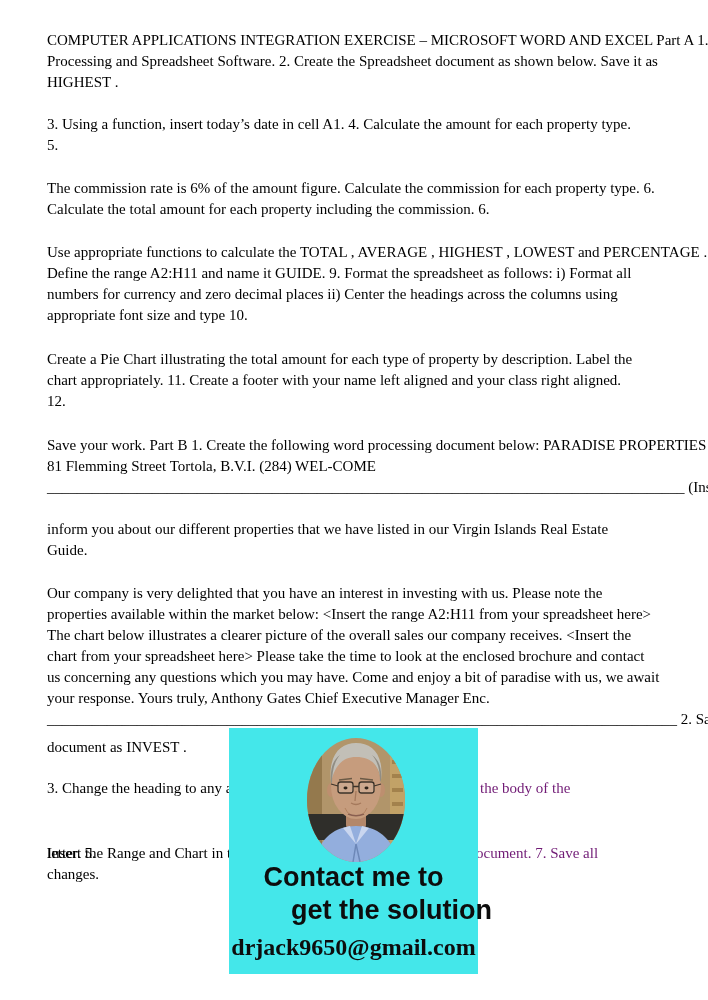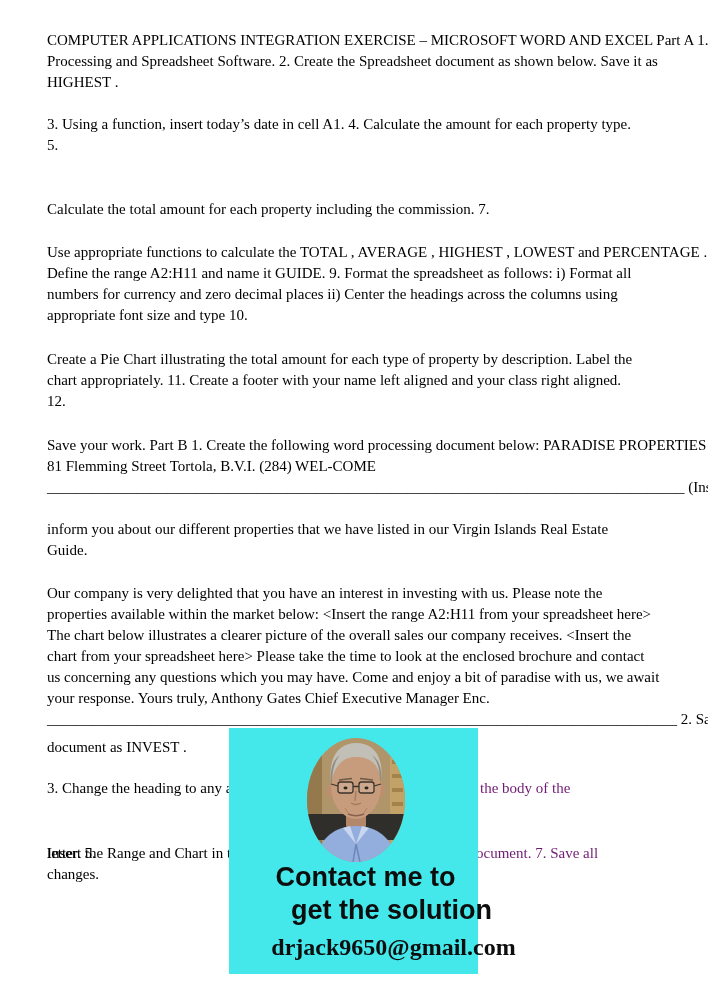--- a/index.html
+++ b/index.html
@@ -60,37 +60,38 @@
     font-weight: 700;
     font-size: 27px;
     line-height: 33px;
   }
   .wm-serif {
     font-family: "Liberation Serif", serif;
     font-weight: 700;
     font-size: 24px;
     line-height: 32px;
   }
-  .wm-line1 { top: 133px; padding-left: 12px; }
+  .wm-line1 { top: 133px; }
   .wm-line2 { top: 166px; margin-left: 38px; }
-  .wm-email { top: 203px; padding-left: 40px; }
+  .wm-email { top: 203px; }
 </style>
 </head>
 <body>
 
 <div class="page">
 
   <div class="doc-line" style="top:30px">COMPUTER APPLICATIONS INTEGRATION EXERCISE – MICROSOFT WORD AND EXCEL Part A 1. Laun</div>
   <div class="doc-line" style="top:51px">Processing and Spreadsheet Software. 2. Create the Spreadsheet document as shown below. Save it as</div>
   <div class="doc-line" style="top:72px">HIGHEST .</div>
 
   <div class="doc-line" style="top:114px">3. Using a function, insert today’s date in cell A1. 4. Calculate the amount for each property type.</div>
   <div class="doc-line" style="top:135px">5.</div>
 
-  <div class="doc-line" style="top:199px">Calculate the total amount for each property including the commission. 7.</div>
+  <div class="doc-line" style="top:178px">The commission rate is 6% of the amount figure. Calculate the commission for each property type. 6.</div>
+  <div class="doc-line" style="top:199px">Calculate the total amount for each property including the commission. 6.</div>
 
   <div class="doc-line" style="top:242px">Use appropriate functions to calculate the TOTAL , AVERAGE , HIGHEST , LOWEST and PERCENTAGE . 8.</div>
   <div class="doc-line" style="top:263px">Define the range A2:H11 and name it GUIDE. 9. Format the spreadsheet as follows: i) Format all</div>
   <div class="doc-line" style="top:284px">numbers for currency and zero decimal places ii) Center the headings across the columns using</div>
   <div class="doc-line" style="top:305px">appropriate font size and type 10.</div>
 
   <div class="doc-line" style="top:349px">Create a Pie Chart illustrating the total amount for each type of property by description. Label the</div>
   <div class="doc-line" style="top:370px">chart appropriately. 11. Create a footer with your name left aligned and your class right aligned.</div>
   <div class="doc-line" style="top:391px">12.</div>
 

